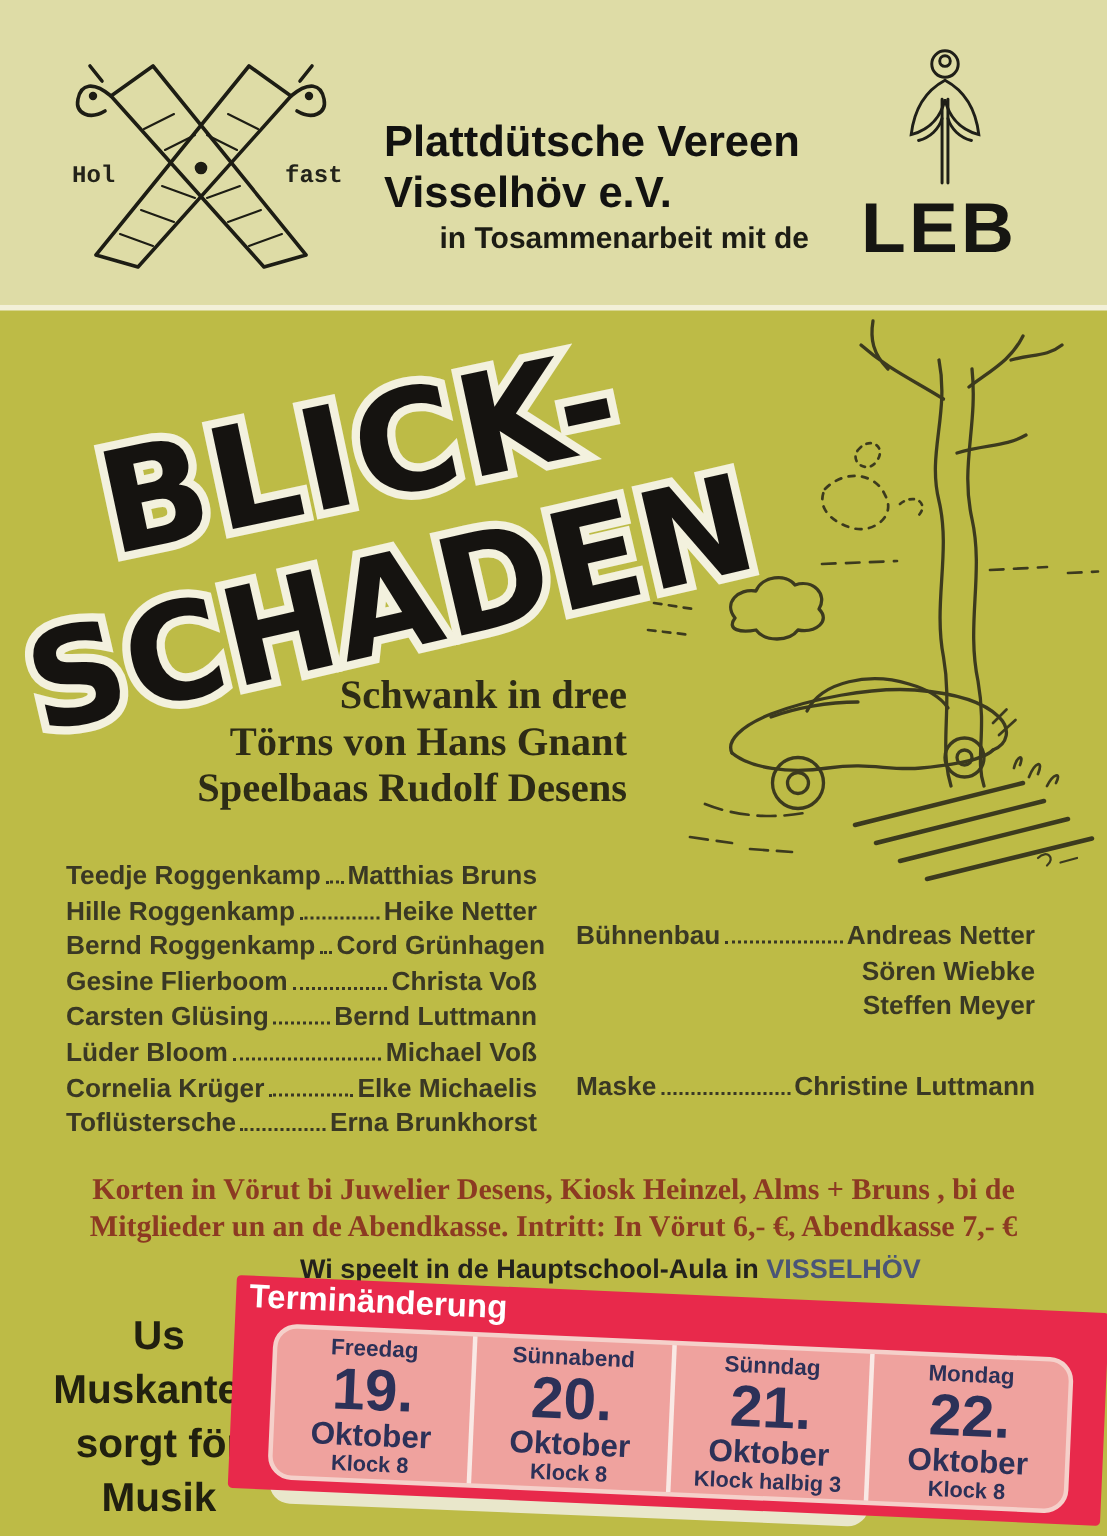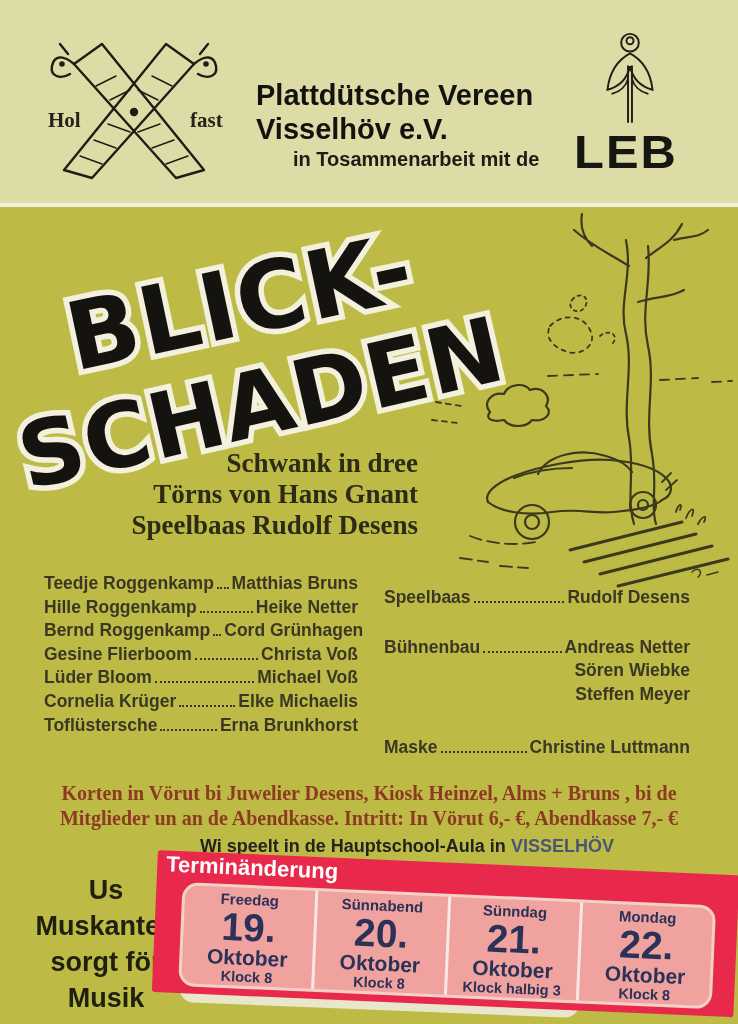--- a/index.html
+++ b/index.html
@@ -3,22 +3,22 @@
 <meta charset="utf-8">
 <style>
   html,body{margin:0;padding:0;background:#777;}
   .canvas{position:relative;width:738px;height:1024px;overflow:hidden;
           background:#bdbb46;font-family:"Liberation Sans",sans-serif;}
 
   
   .header-band{position:absolute;left:0;top:0;width:738px;height:203px;background:#dedca6;}
   .header-sep{position:absolute;left:0;top:203px;width:738px;height:4px;background:#f2f0d8;}
   .gable-logo{position:absolute;left:34px;top:28px;width:200px;height:155px;}
-  .hol-label,.fast-label{position:absolute;font-family:Liberation Serif, serif;font-weight:bold;
-          font-size:21px;color:#23231a;}
+  .hol-label,.fast-label{position:absolute;font-family:Liberation Mono, monospace;font-weight:bold;
+          font-size:16px;color:#23231a;}
   .hol-label{left:48px;top:108px;}
   .fast-label{left:190px;top:108px;}
   .org-block{position:absolute;left:256px;top:62px;width:320px;color:#121210;
           font-weight:bold;font-size:29px;line-height:34px;letter-spacing:0px;margin-top:16px;}
   .coop-line{position:absolute;left:293px;top:148px;font-size:20px;font-weight:600;color:#1c1c14;text-align:center;}
   .leb-figure{position:absolute;left:588px;top:28px;width:84px;height:98px;}
   .leb-text{position:absolute;left:574px;top:124px;font-size:47px;font-weight:900;
           letter-spacing:2px;color:#161612;transform:scaleX(1.04);transform-origin:left;}
 
   
@@ -198,42 +198,42 @@
         <span class="role">Bernd Roggenkamp</span>
         <span class="leader"></span>
         <span class="actor">Cord Grünhagen</span>
       </div>
     <div class="cast-row">
         <span class="role">Gesine Flierboom</span>
         <span class="leader"></span>
         <span class="actor">Christa Voß</span>
       </div>
     <div class="cast-row">
+        <span class="role">Carsten Glüsing</span>
+        <span class="leader"></span>
+        <span class="actor">Bernd Luttmann</span>
+      </div>
+    <div class="cast-row">
         <span class="role">Lüder Bloom</span>
         <span class="leader"></span>
         <span class="actor">Michael Voß</span>
       </div>
     <div class="cast-row">
         <span class="role">Cornelia Krüger</span>
         <span class="leader"></span>
         <span class="actor">Elke Michaelis</span>
       </div>
     <div class="cast-row">
         <span class="role">Toflüstersche</span>
         <span class="leader"></span>
         <span class="actor">Erna Brunkhorst</span>
       </div>
   </div>
 
   <div class="cast-col crew-right">
-    <div class="cast-row">
-        <span class="role">Speelbaas</span>
-        <span class="leader"></span>
-        <span class="actor">Rudolf Desens</span>
-      </div>
     <div class="cast-row gap26">
         <span class="role">Bühnenbau</span>
         <span class="leader"></span>
         <span class="actor">Andreas Netter</span>
       </div>
     <div class="cast-row name-only">
         <span class="actor">Sören Wiebke</span>
       </div>
     <div class="cast-row name-only">
         <span class="actor">Steffen Meyer</span>

